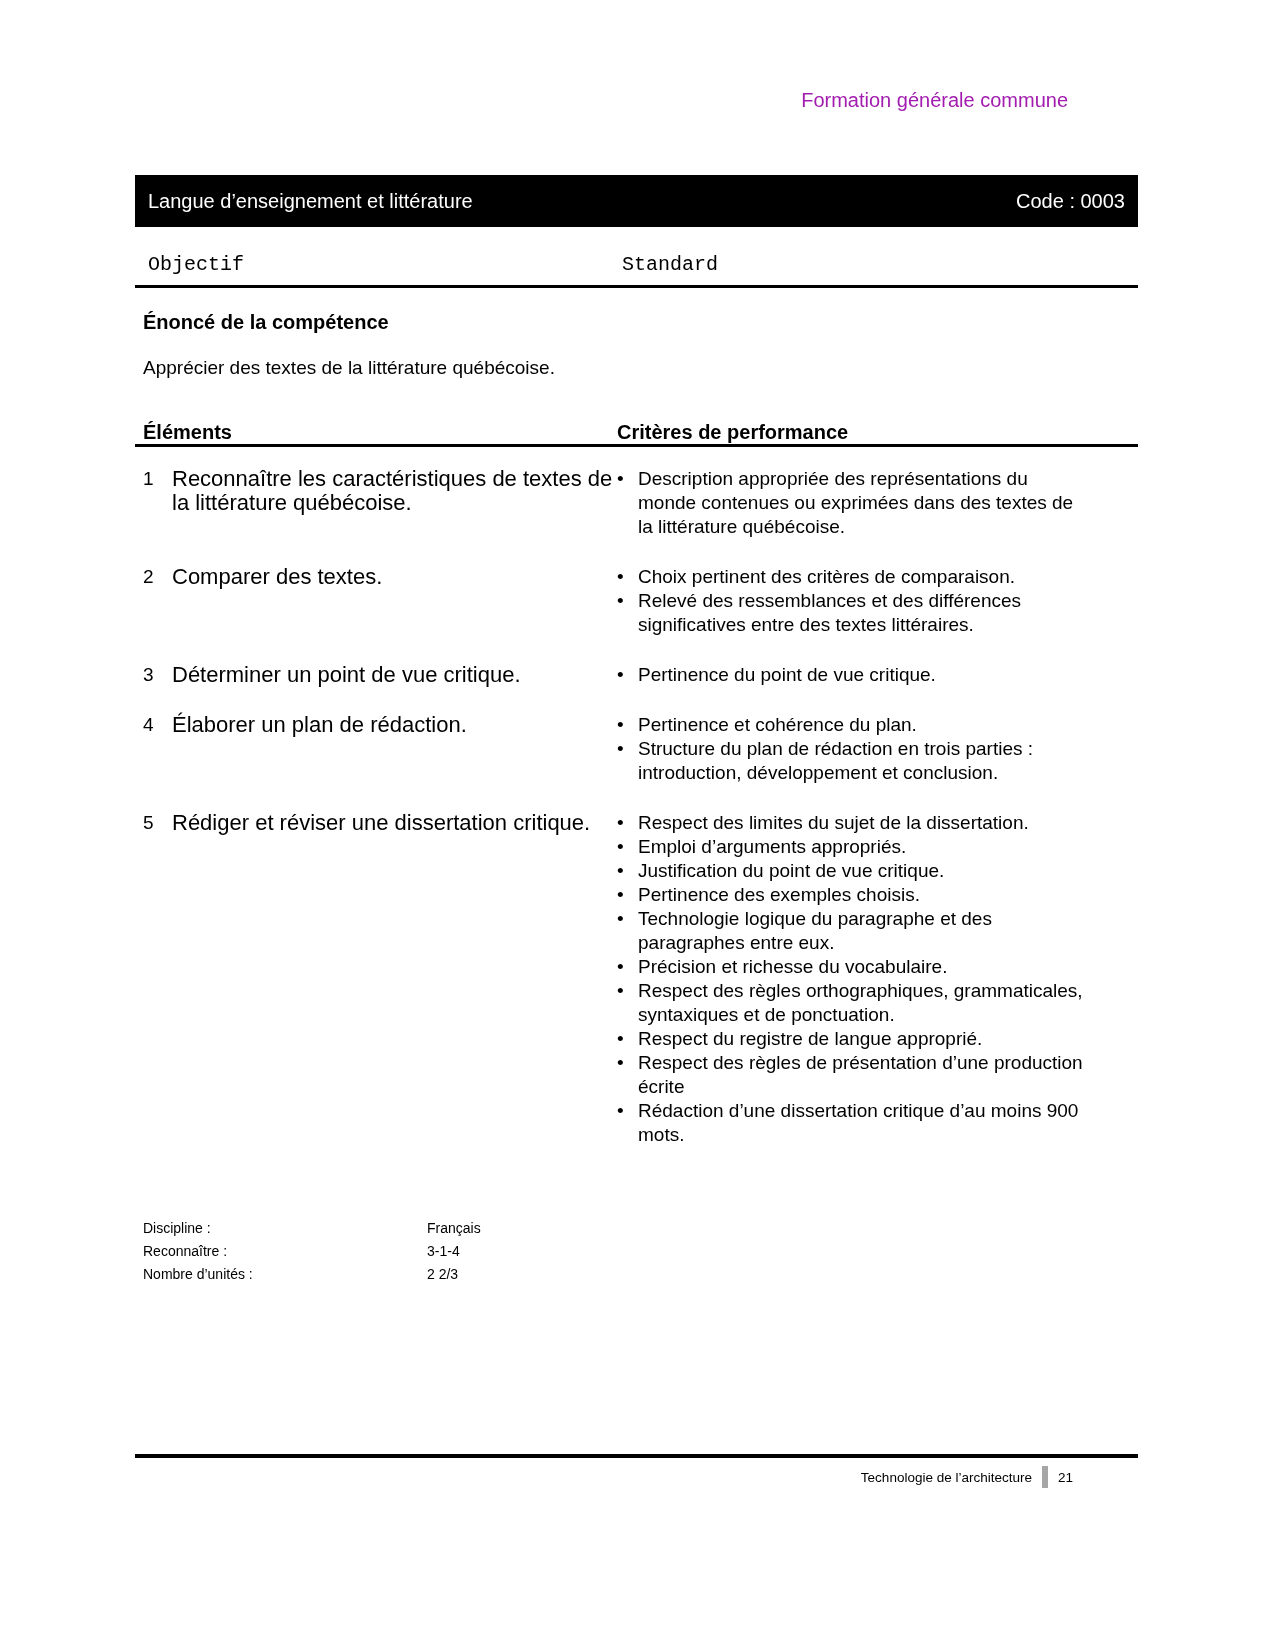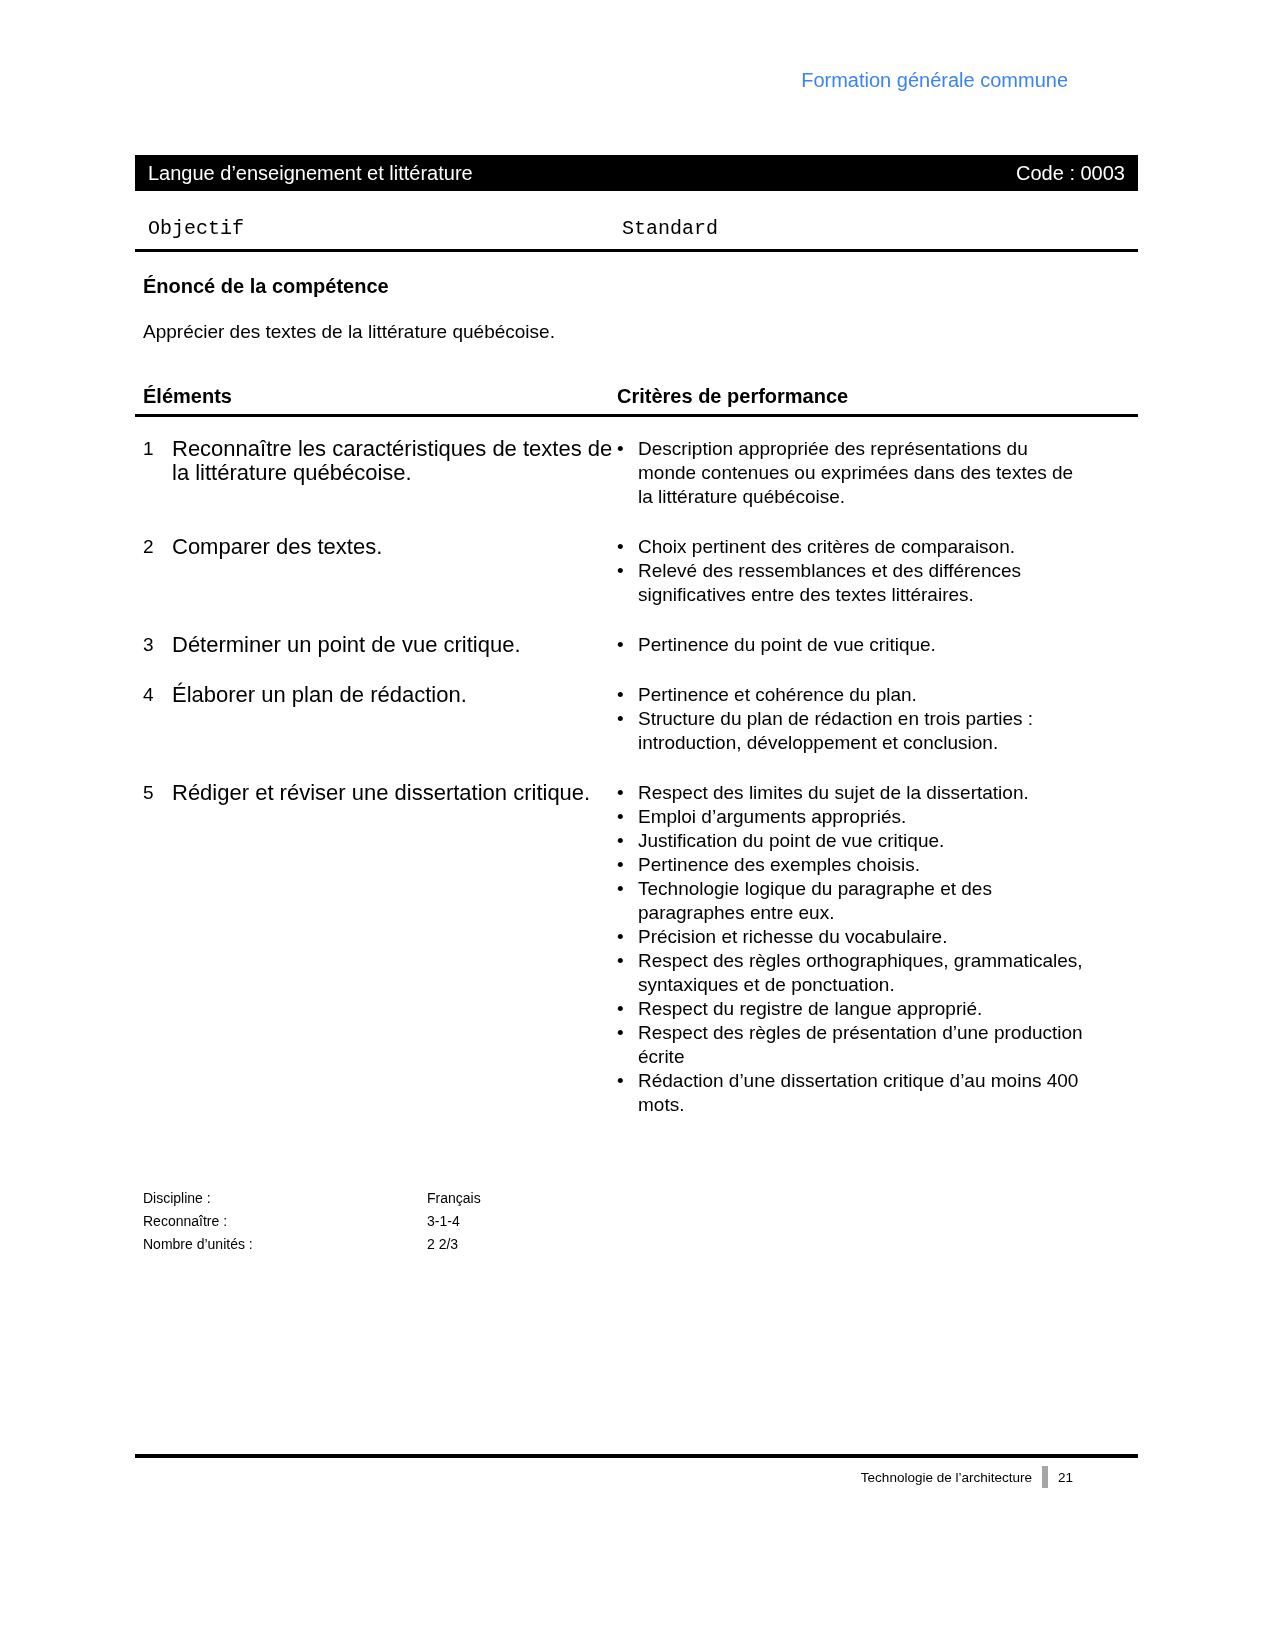--- a/index.html
+++ b/index.html
@@ -6,44 +6,44 @@
   html,body { background:#ffffff; }
   body { font-family:"Liberation Sans", sans-serif; color:#000; }
   .page {
     position:relative; width:1275px; height:1650px; margin:0 auto;
     background:#fff; overflow:hidden;
   }
   .content { margin:0 137px 0 135px; }
 
   .header-right {
     padding-top:68px; padding-right:70px;
-    text-align:right; font-size:20px; color:#3b82f6; line-height:24px;
+    text-align:right; font-size:20px; color:#a21caf; line-height:24px;margin-top:20px;
   }
 
   .title-bar {
-    margin-top:63px; height:36px; background:#000; color:#fff;
+    margin-top:63px; height:52px; background:#000; color:#fff;
     display:flex; justify-content:space-between; align-items:center;
     padding:0 13px; font-size:20px;
   }
 
   .objectif-row {
     display:grid; grid-template-columns:487px auto;
     font-family:"Liberation Mono", monospace; font-size:20px; line-height:24px;
     margin-top:26px; padding-bottom:8px; border-bottom:3px solid #000;
   }
   .objectif-row .cell-left { padding-left:13px; }
 
   .competence-heading { margin-top:22px; padding-left:8px; font-size:20px; font-weight:bold; line-height:24px; }
   .competence-statement { margin-top:22px; padding-left:8px; font-size:19px; line-height:24px; }
 
   .crit-table { margin-top:40px; }
   .crit-header {
     display:grid; grid-template-columns:482px 1fr;
     font-size:20px; font-weight:bold; line-height:24px;
-    padding-bottom:6px; border-bottom:3px solid #000;
+    padding-bottom:0; border-bottom:3px solid #000;
   }
   .crit-header .cell-left { padding-left:8px; }
 
   .crit-body { padding-top:20px; }
   .t-row { display:grid; grid-template-columns:482px 1fr; margin-bottom:26px; }
   .t-left { display:flex; }
   .num { flex:0 0 37px; padding-left:8px; font-size:19px; line-height:24px; }
   .el-text { max-width:445px; font-size:22px; line-height:24px; }
   .bullet { display:flex; }
   .b-dot { flex:0 0 21px; font-size:19px; line-height:24px; }
@@ -212,21 +212,21 @@
     <div class="b-text">Respect du registre de langue approprié.</div>
   </div>
 
   <div class="bullet">
     <span class="b-dot">•</span>
     <div class="b-text">Respect des règles de présentation d’une production écrite</div>
   </div>
 
   <div class="bullet">
     <span class="b-dot">•</span>
-    <div class="b-text">Rédaction d’une dissertation critique d’au moins 400 mots.</div>
+    <div class="b-text">Rédaction d’une dissertation critique d’au moins 900 mots.</div>
   </div>
 </div>
     </div>
   </div>
 </div>
     </div>
 
     <div class="activities">
       <div class="activities-fields">
   <div class="field-row">

